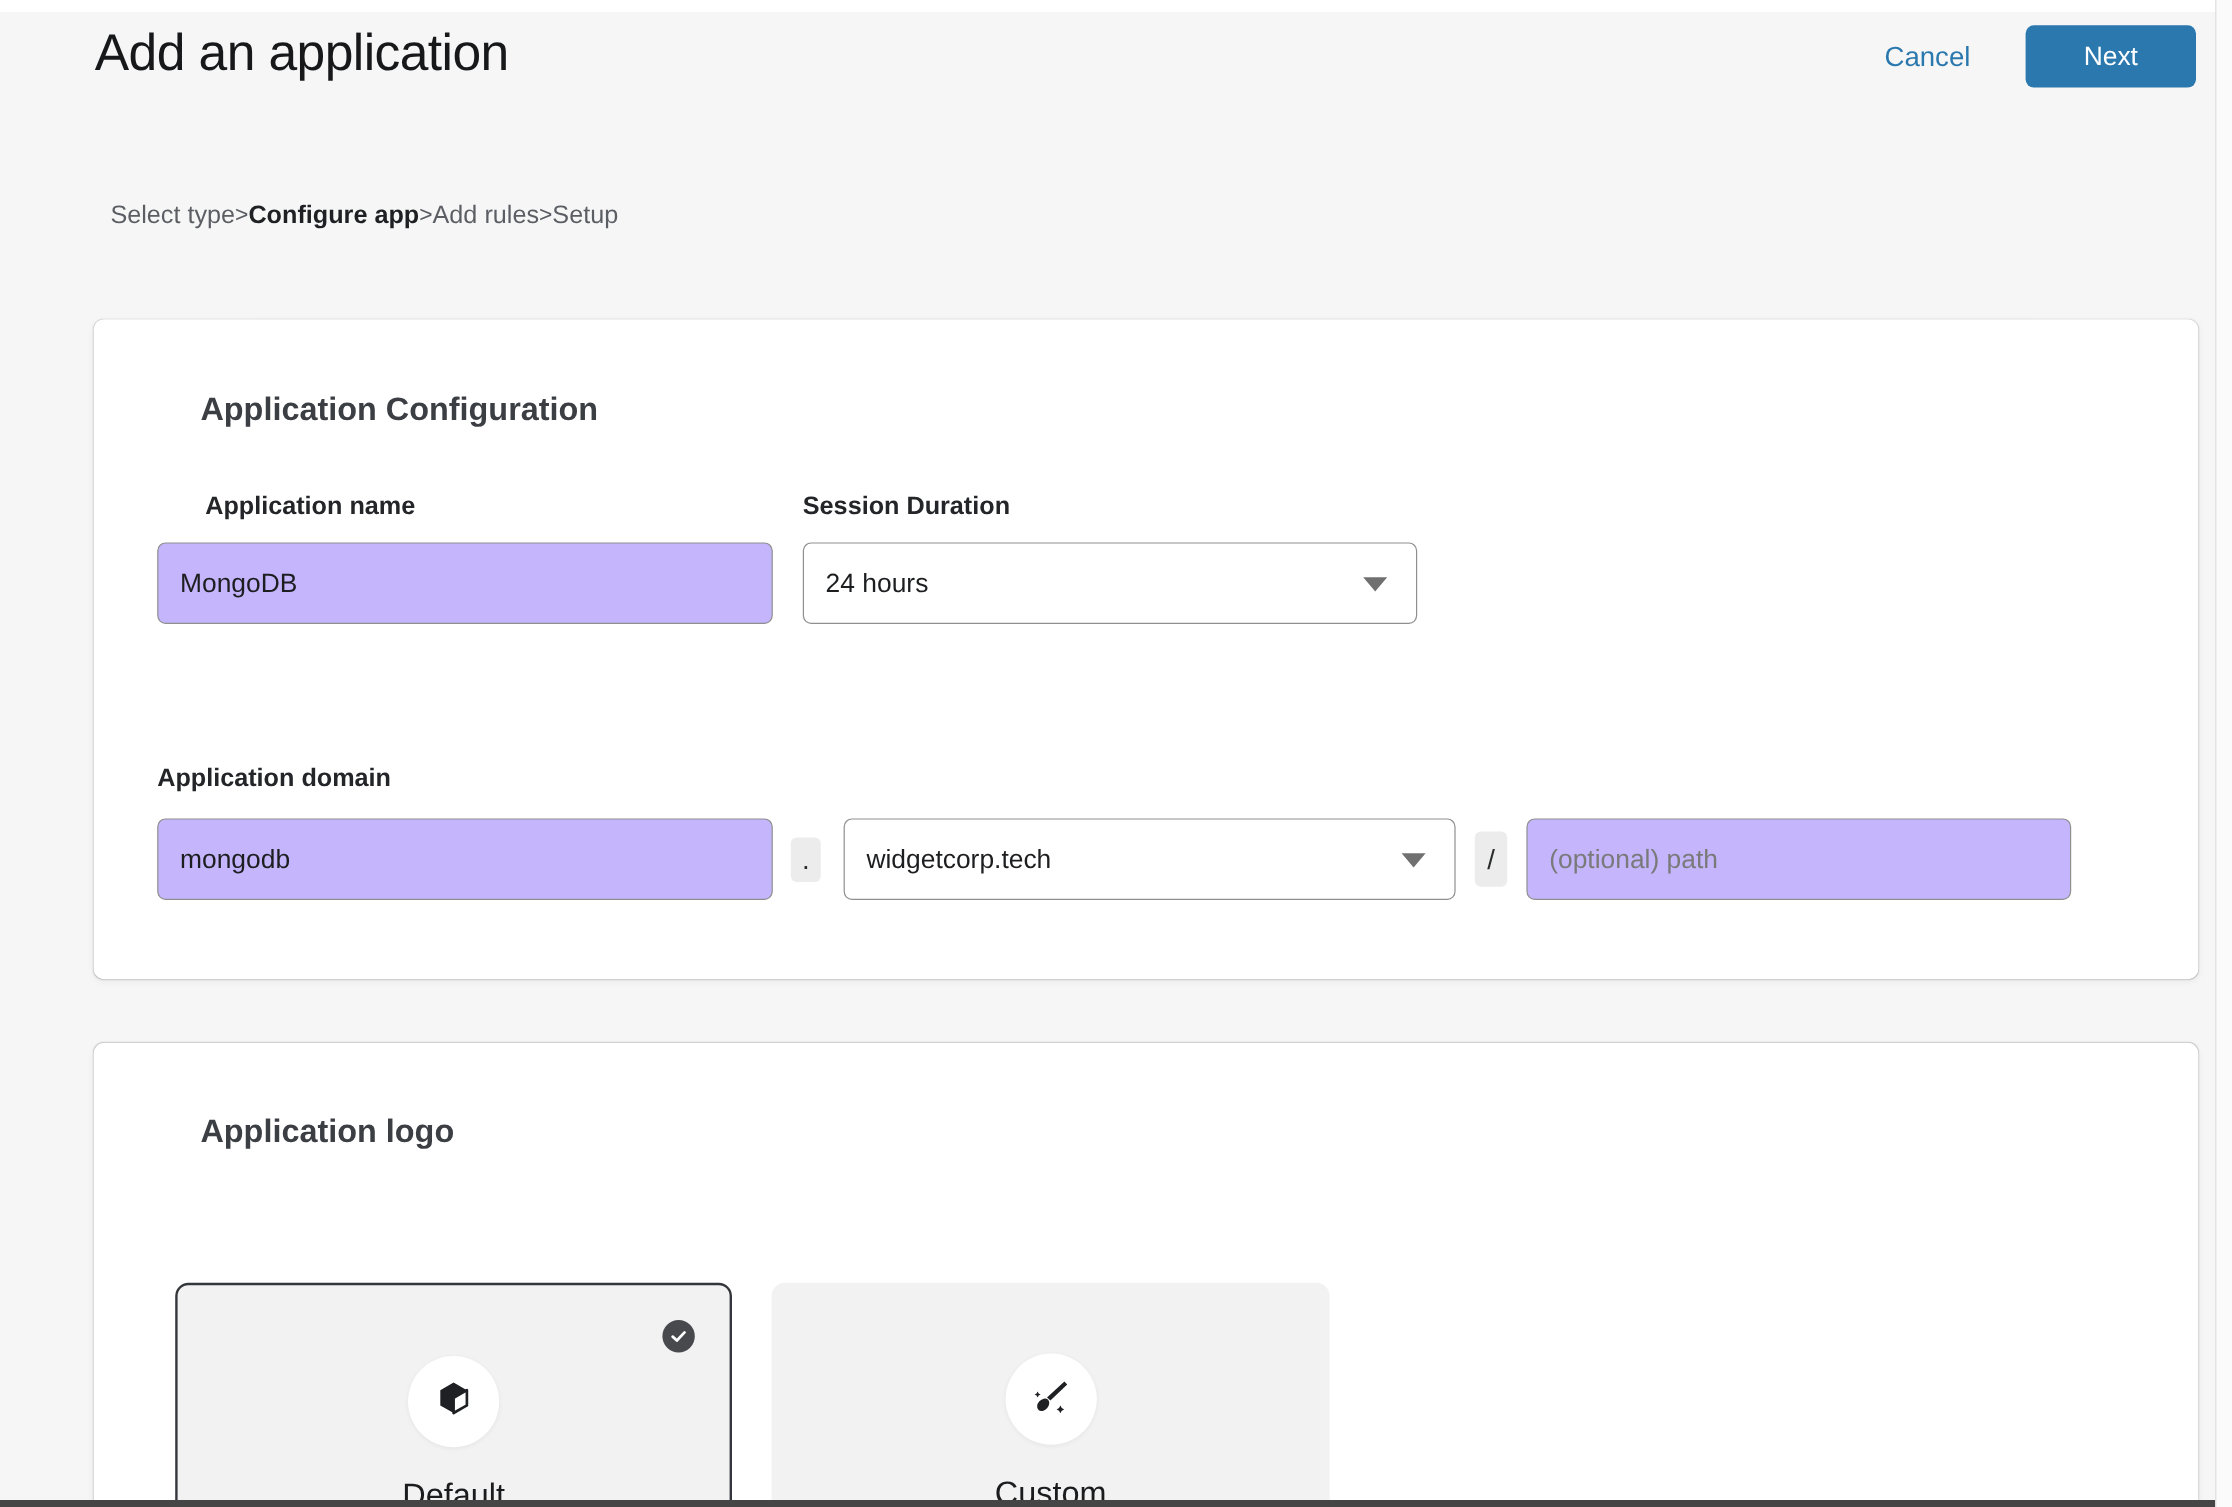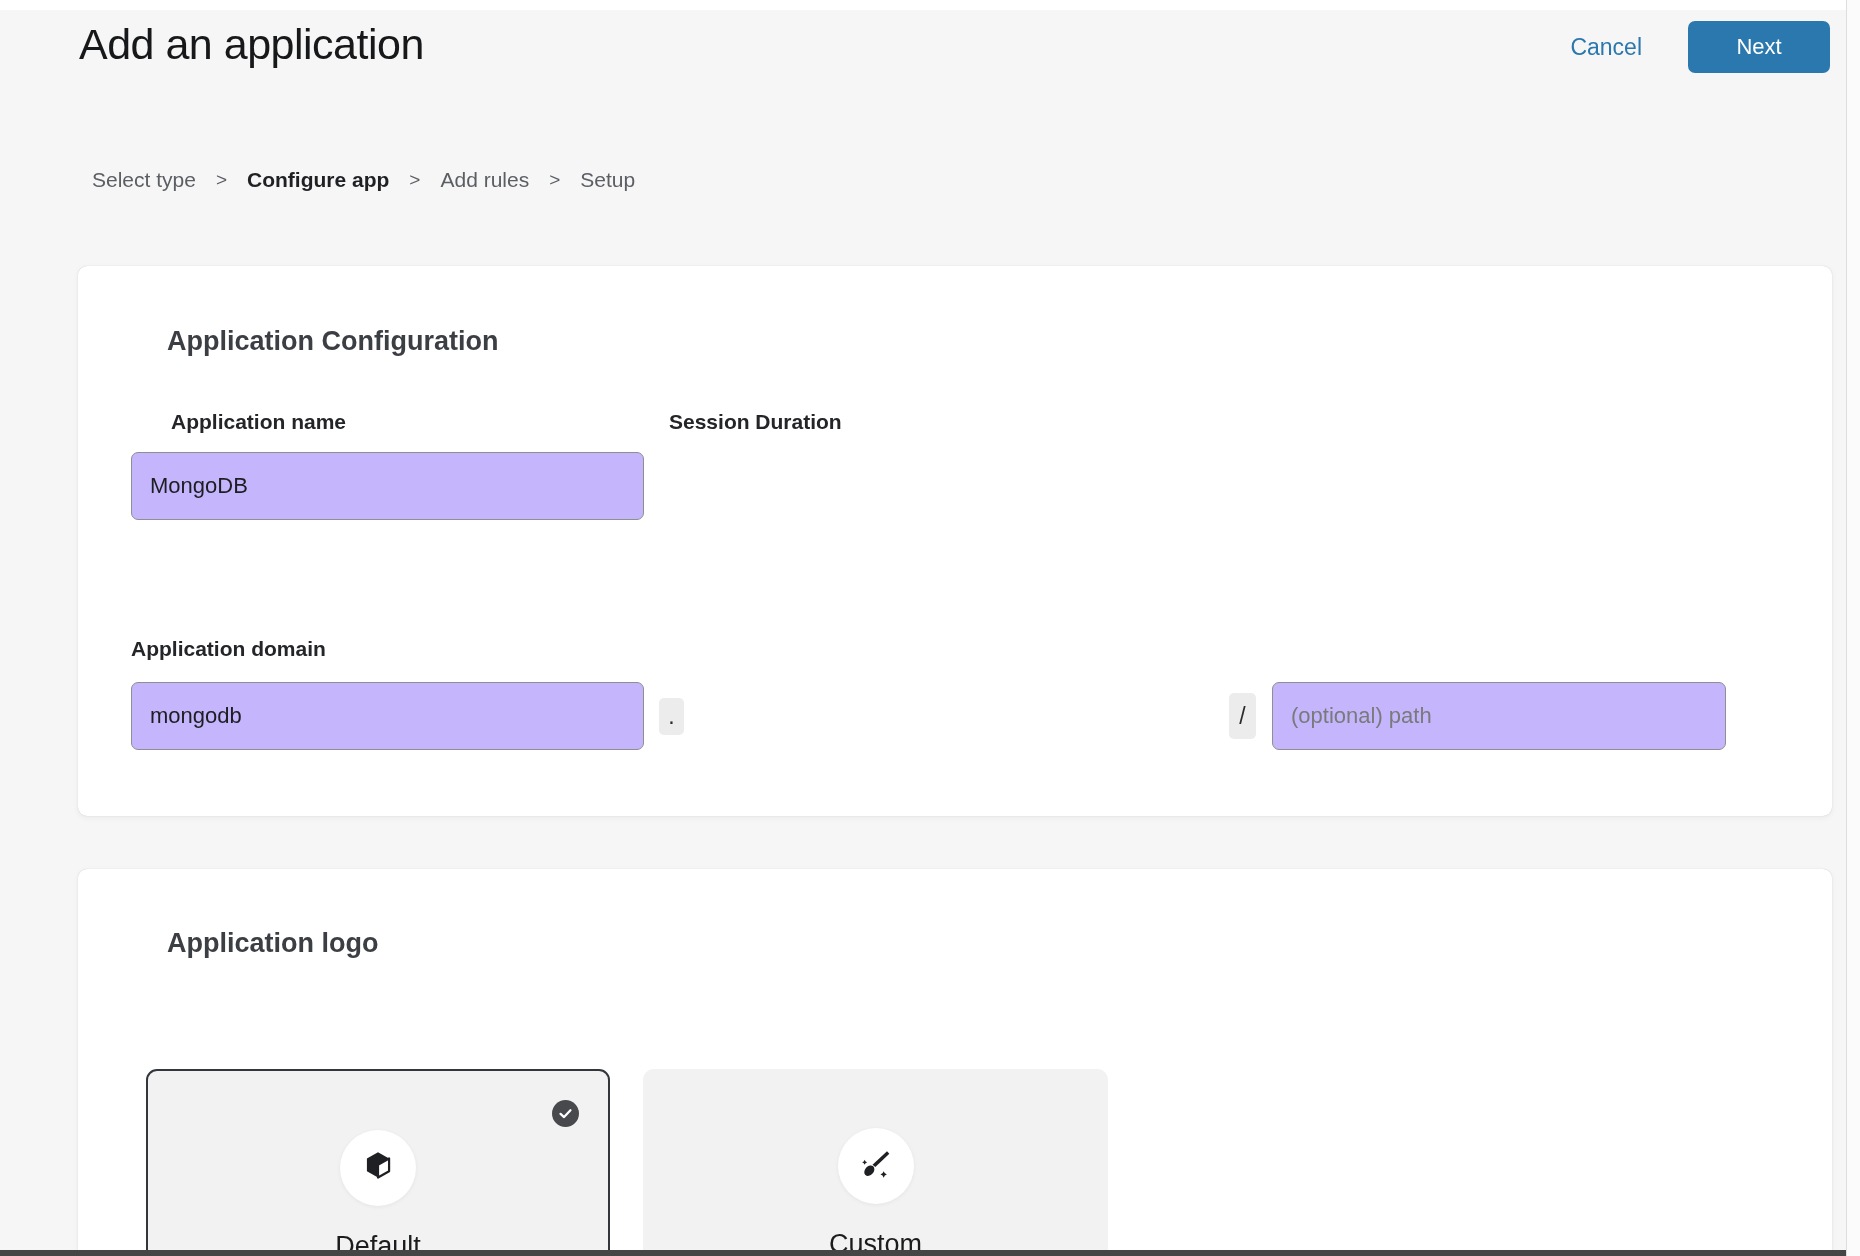--- a/index.html
+++ b/index.html
@@ -26,21 +26,21 @@
     font-family:inherit;
   }
   .next-btn {
     width:142px; height:52px; border-radius:7px; border:none; cursor:pointer;
     background:#2b78ae; color:#ffffff; font-size:22px; font-family:inherit;
   }
 
   
   .breadcrumb {
     position:absolute; left:92px; top:168px;
-    display:flex; align-items:center; gap:20px; font-size:21px; color:#5b5e63;
+    display:flex; align-items:center; font-size:21px; color:#5b5e63;
   }
   .crumb { cursor:default; }
   .crumb.active { font-weight:700; color:#1f2023; }
   .crumb-sep { color:#5b5e63; font-size:19px; }
 
   
   .card {
     position:absolute; left:78px; width:1754px; background:#ffffff; border-radius:9px;
     box-shadow:0 0 1px rgba(0,0,0,0.22), 0 2px 6px rgba(0,0,0,0.05);
   }
@@ -127,27 +127,35 @@
 </nav>
 
 <section class="card card-config">
   <h2 style="top:60px;">Application Configuration</h2>
 
   <label class="field-label" style="left:53px; top:144px;margin-left:40px;">Application name</label>
   <label class="field-label" style="left:591px; top:144px;">Session Duration</label>
 
   <input class="text-input" style="left: 53px; top: 186px; width: 513px;" type="text" value="MongoDB">
 
+  <div class="selectbox" style="left:591px; top:186px; width:512px;" role="listbox">
+    <span>24 hours</span>
+    <span class="chev"></span>
+  </div>
 
   <label class="field-label" style="left:53px; top:371px;">Application domain</label>
 
   <input class="text-input" style="left: 53px; top: 416px; width: 513px;" type="text" value="mongodb">
 
   <span class="sep-pill" style="left:581px; top:432px; width:25px; height:37px;">.</span>
 
+  <div class="selectbox" style="left:625px; top:416px; width:510px;" role="listbox">
+    <span>widgetcorp.tech</span>
+    <span class="chev"></span>
+  </div>
 
   <span class="sep-pill" style="left:1151px; top:427px; width:27px; height:46px;">/</span>
 
   <input class="text-input" style="left: 1194px; top: 416px; width: 454px;" type="text" placeholder="(optional) path">
 </section>
 
 <section class="card card-logo">
   <h2 style="top:59px;">Application logo</h2>
 
 

